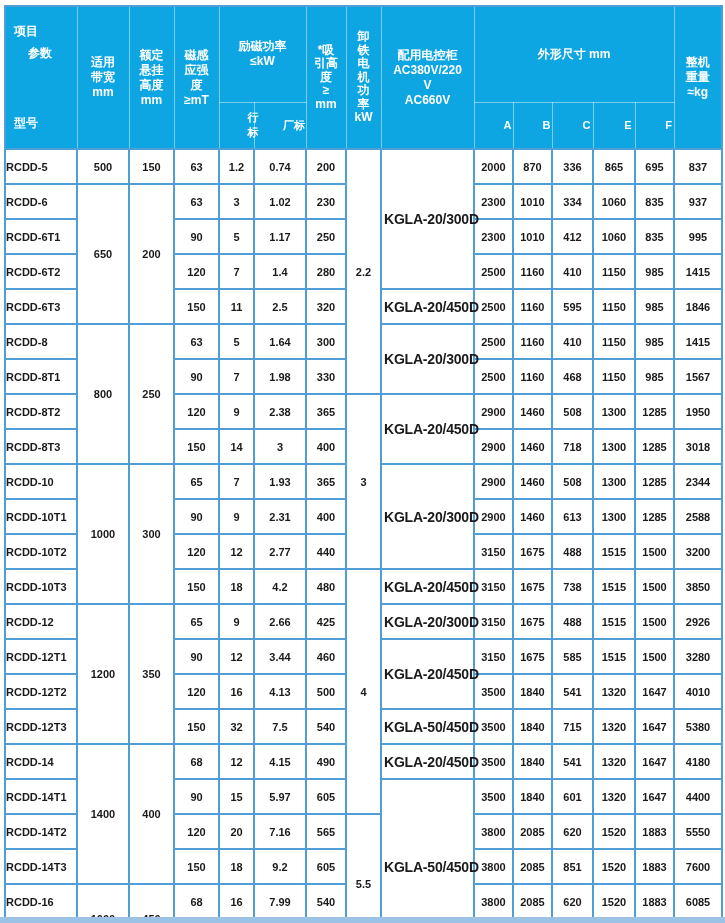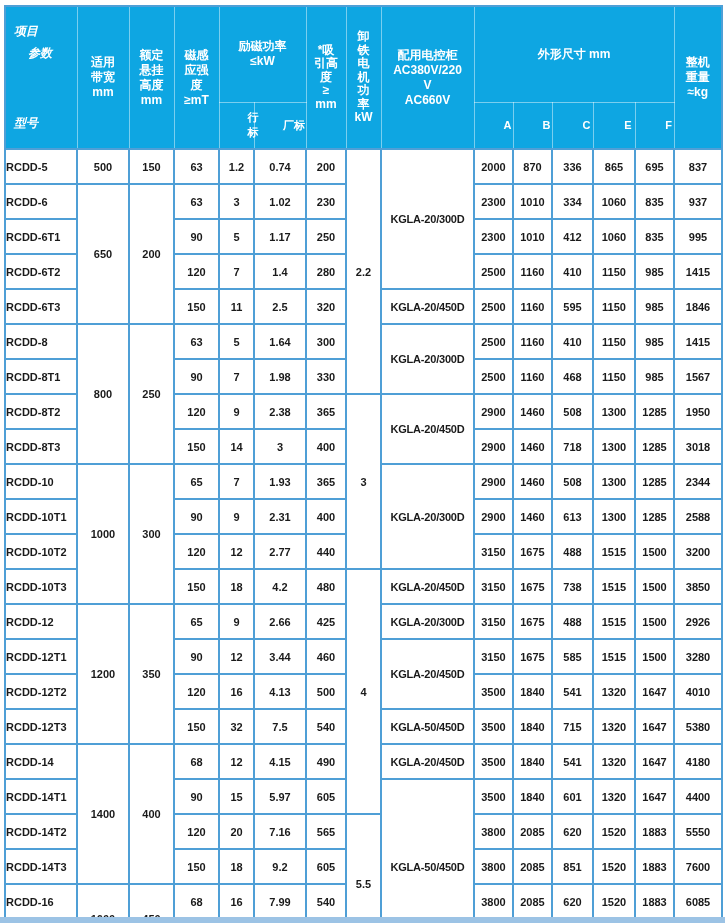--- a/index.html
+++ b/index.html
@@ -24,32 +24,32 @@
   thead th{
     background:var(--header-bg);color:#fff;font-weight:700;
     border:1px solid var(--header-divider);
     padding:0;vertical-align:middle;text-align:center;
   }
   thead tr.h1{height:96px;}
   thead tr.h2{height:47px;}
   thead th .ln{line-height:15px;font-size:12px;}
   thead th.sub{font-size:11px;padding-left:28px;}
   thead th.narrow .ln{line-height:13.5px;}
-  th.corner{vertical-align:middle;font-style:italic;}
+  th.corner{vertical-align:middle;}
   .corner-box{display:flex;flex-direction:column;gap:5px;padding:0 8px;}
   .corner-box .l1{text-align:left;font-size:12px;}
   .corner-box .l2{text-align:left;font-size:12px;padding-left:14px;}
   .corner-box .l3{text-align:left;font-size:12px;margin-top:48px;}
   tbody td{
     border:2px solid var(--grid);background:#fff;color:var(--text);
     height:33px;text-align:center;vertical-align:middle;
     font-size:11px;font-weight:700;padding:0 2px;white-space:nowrap;
   }
   tbody td.model{text-align:left;padding-left:0;}
-  tbody td.cabinet{font-size:11px;letter-spacing:-0.2px;}
+  tbody td.cabinet{font-size:14px;letter-spacing:-0.2px;}
   .bottom-strip{
     position:absolute;left:0;top:917px;width:725px;height:6px;
     background:var(--footer-bar);
   }
 </style>
 </head>
 <body>
 
 <div class="page">
   <table class="spec">

